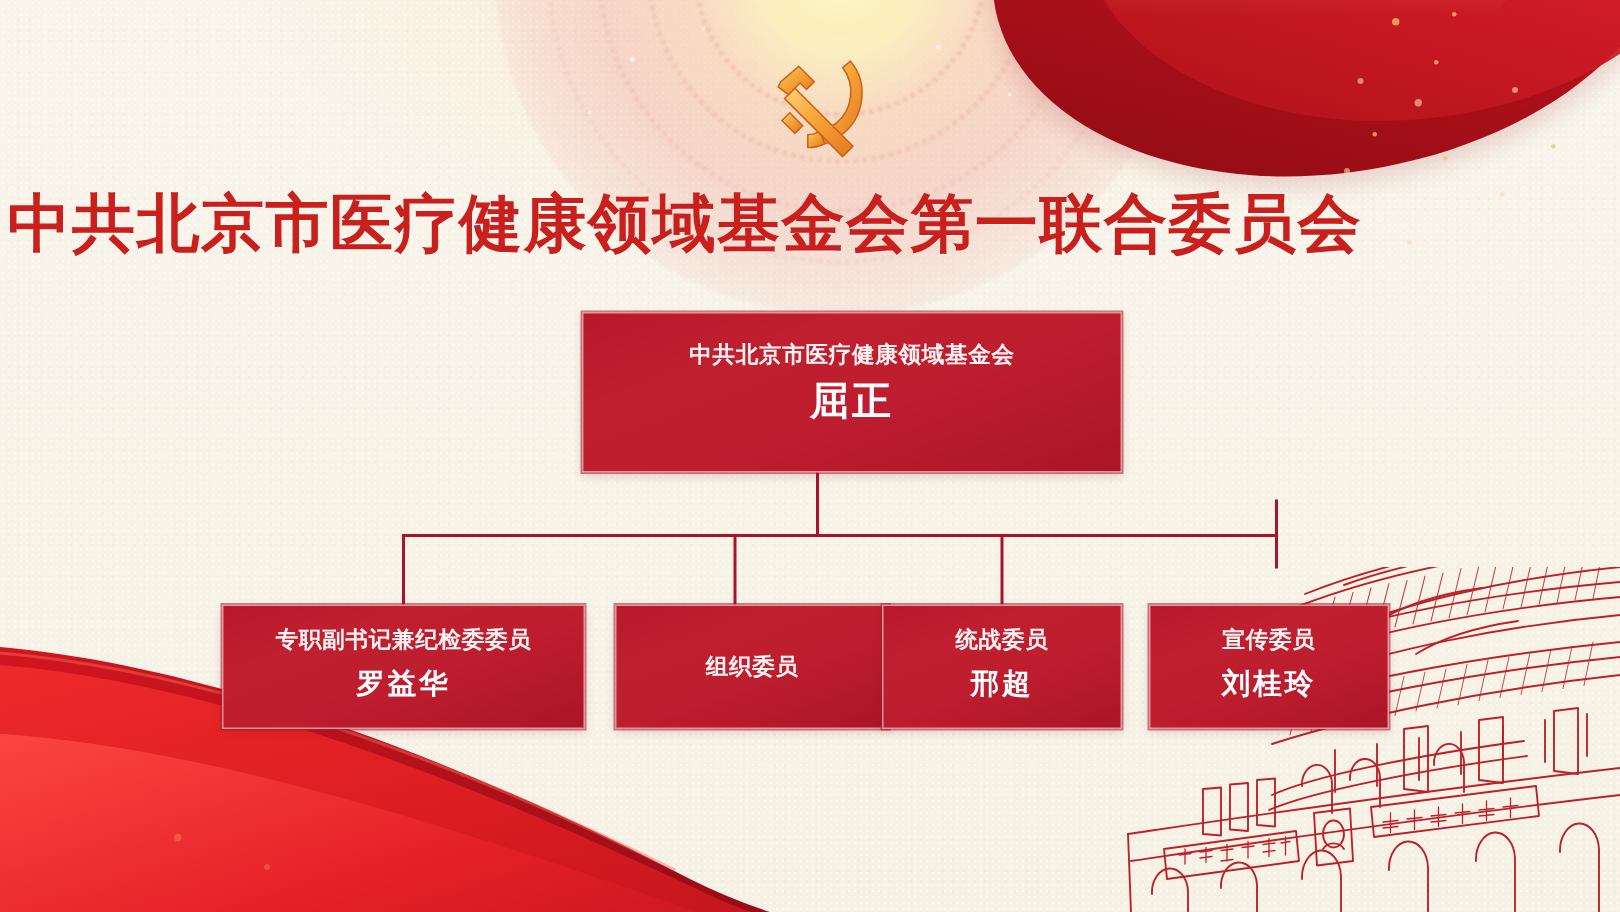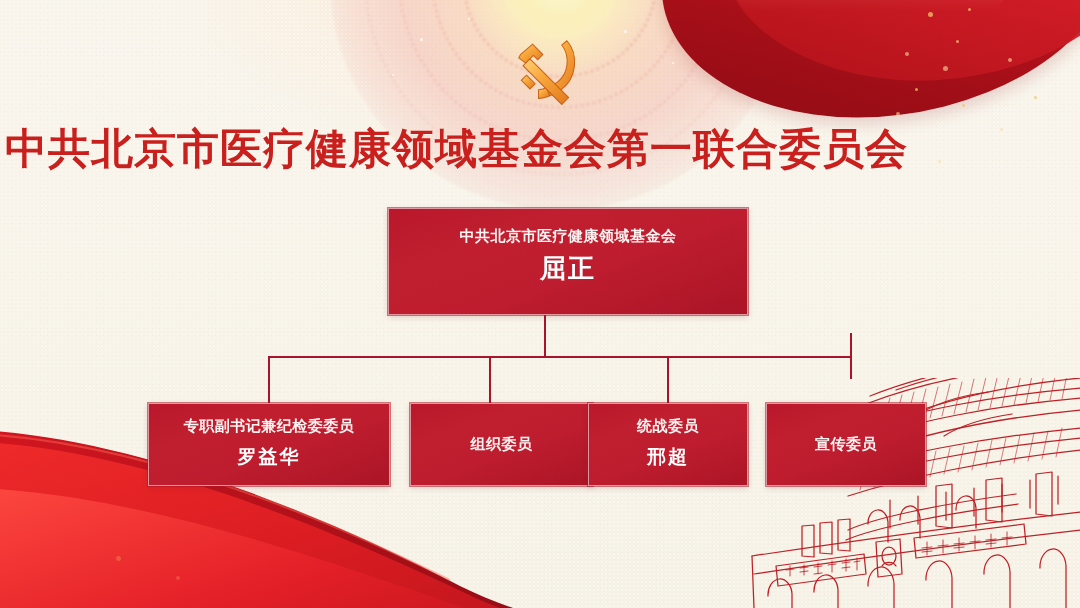--- a/index.html
+++ b/index.html
@@ -476,17 +476,18 @@
       <div class="role">组织委员</div>
     </div>
 
     <div class="node node-child" id="node-c2">
       <div class="role">统战委员</div>
       <div class="name">邢超</div>
     </div>
 
     <div class="node node-child" id="node-c3">
       <div class="role">宣传委员</div>
+      <div class="name">刘桂玲</div>
     </div>
 
   </div>
 
 </div>
 
 </body></html>

